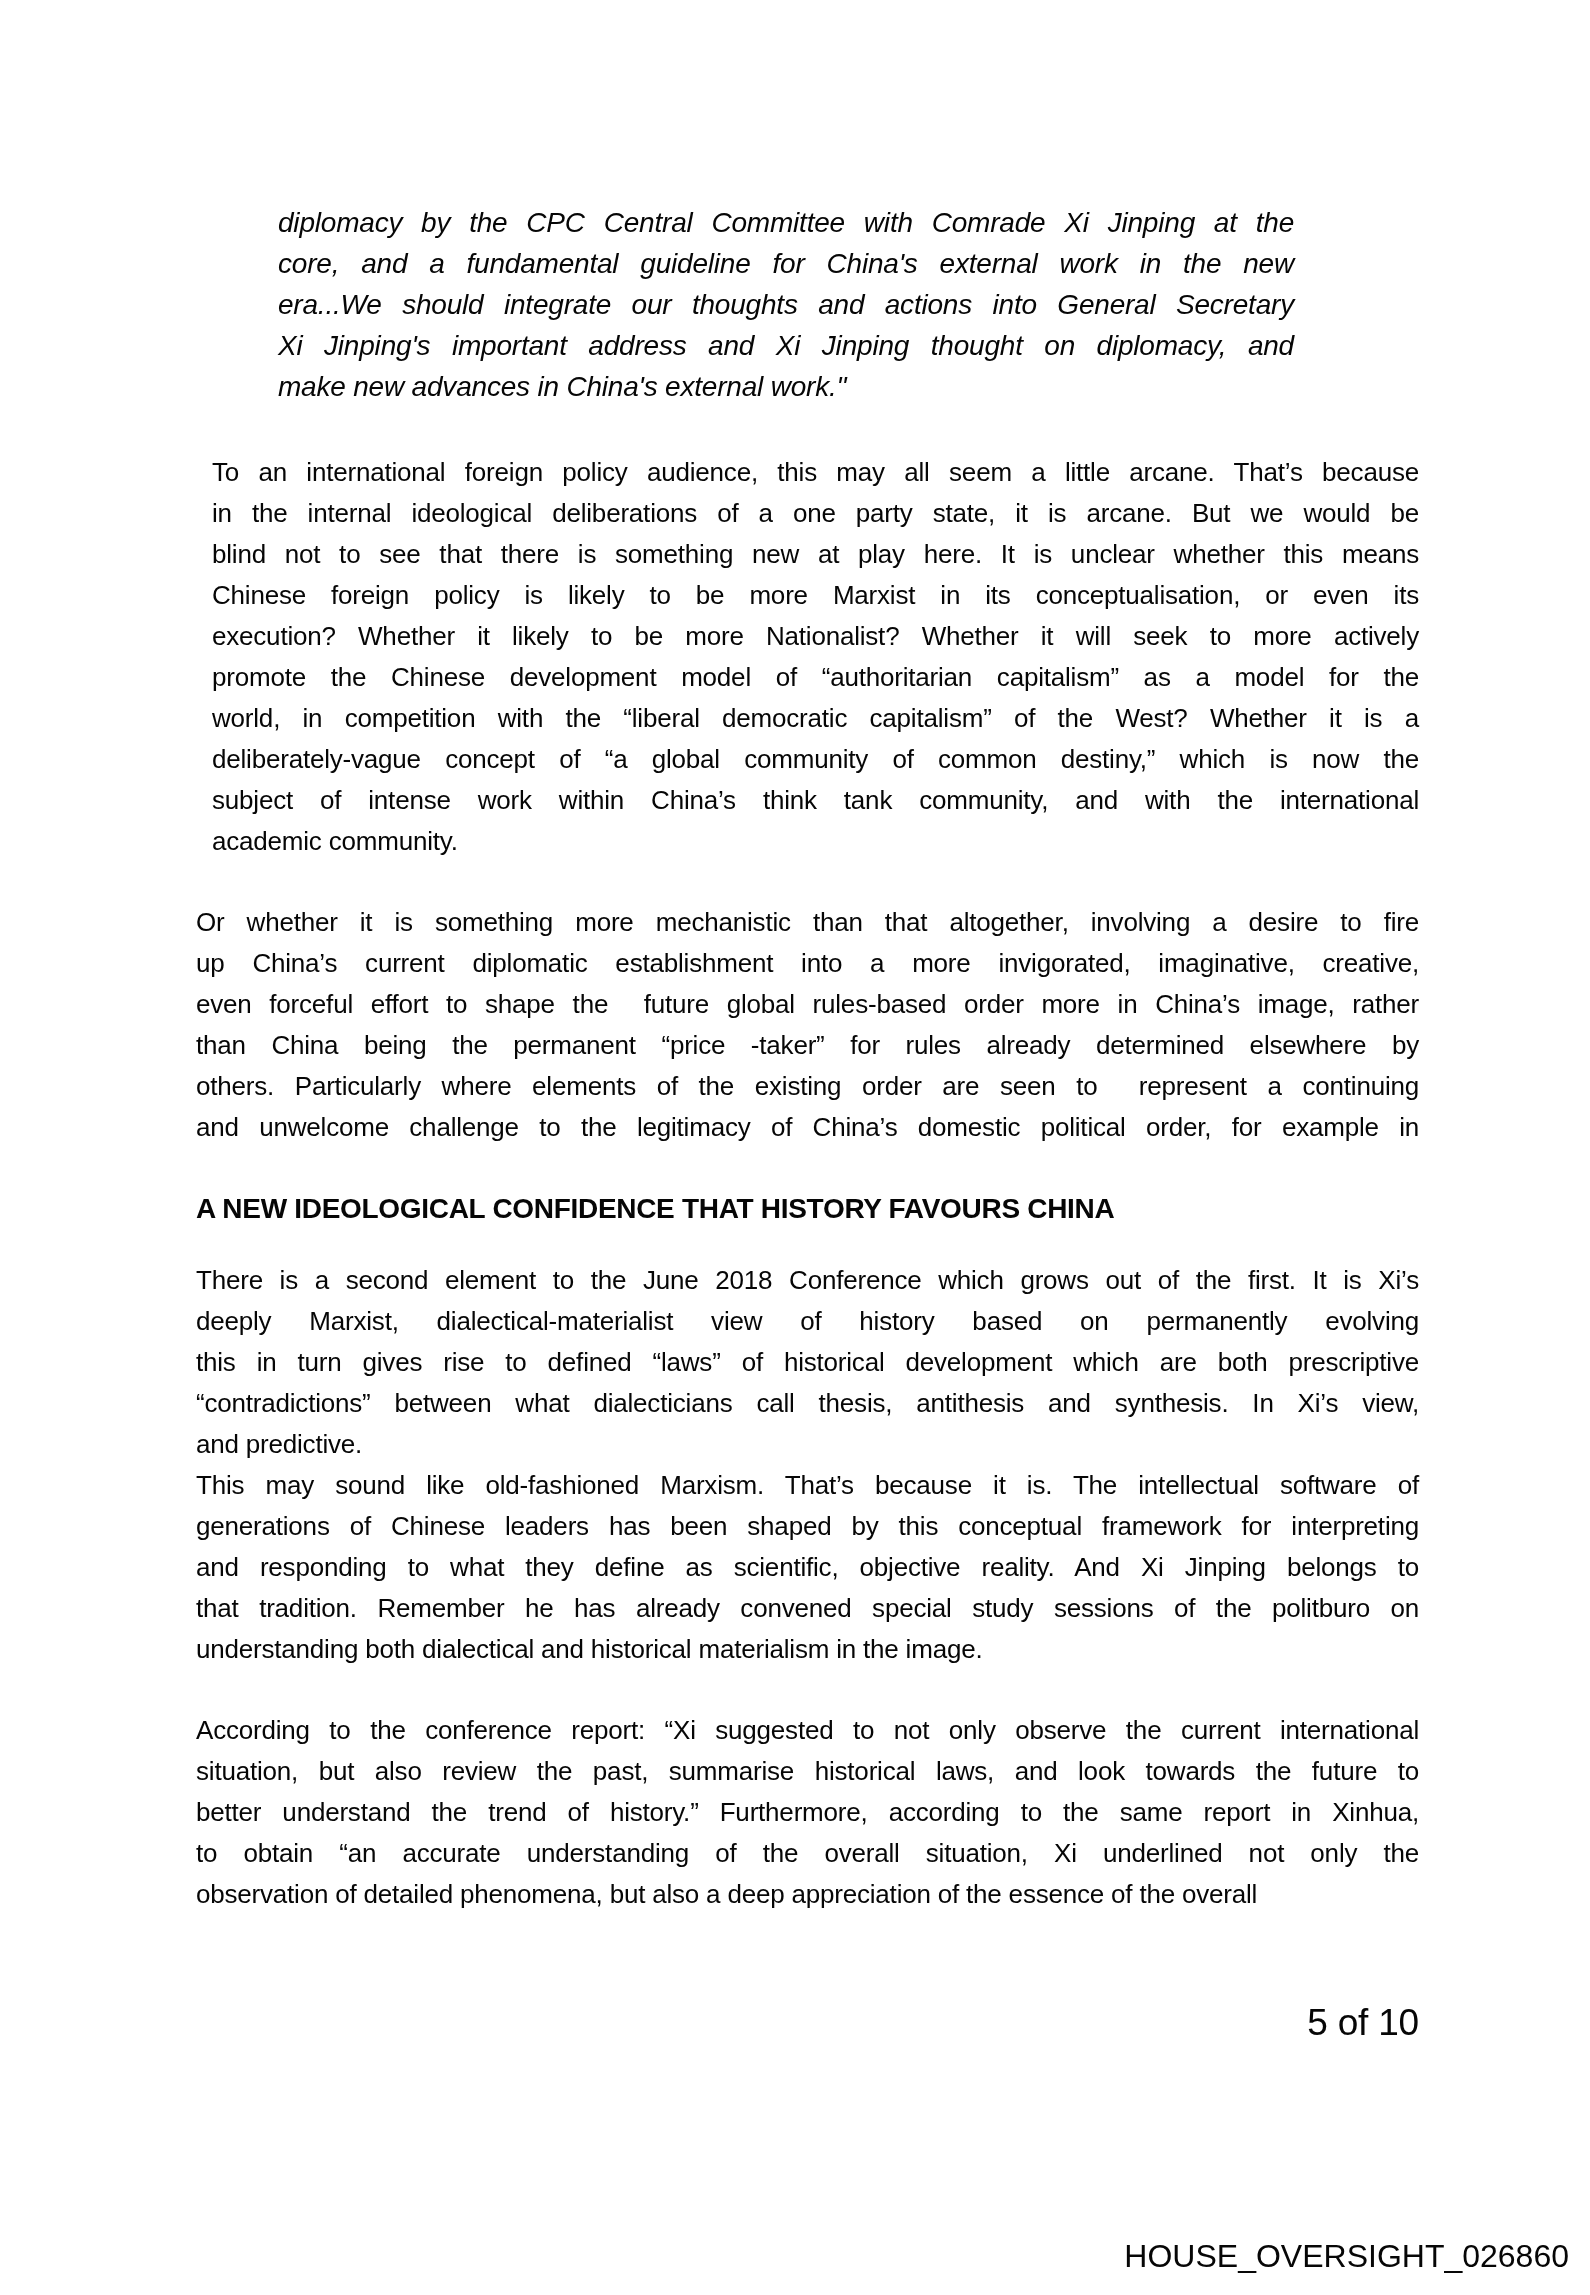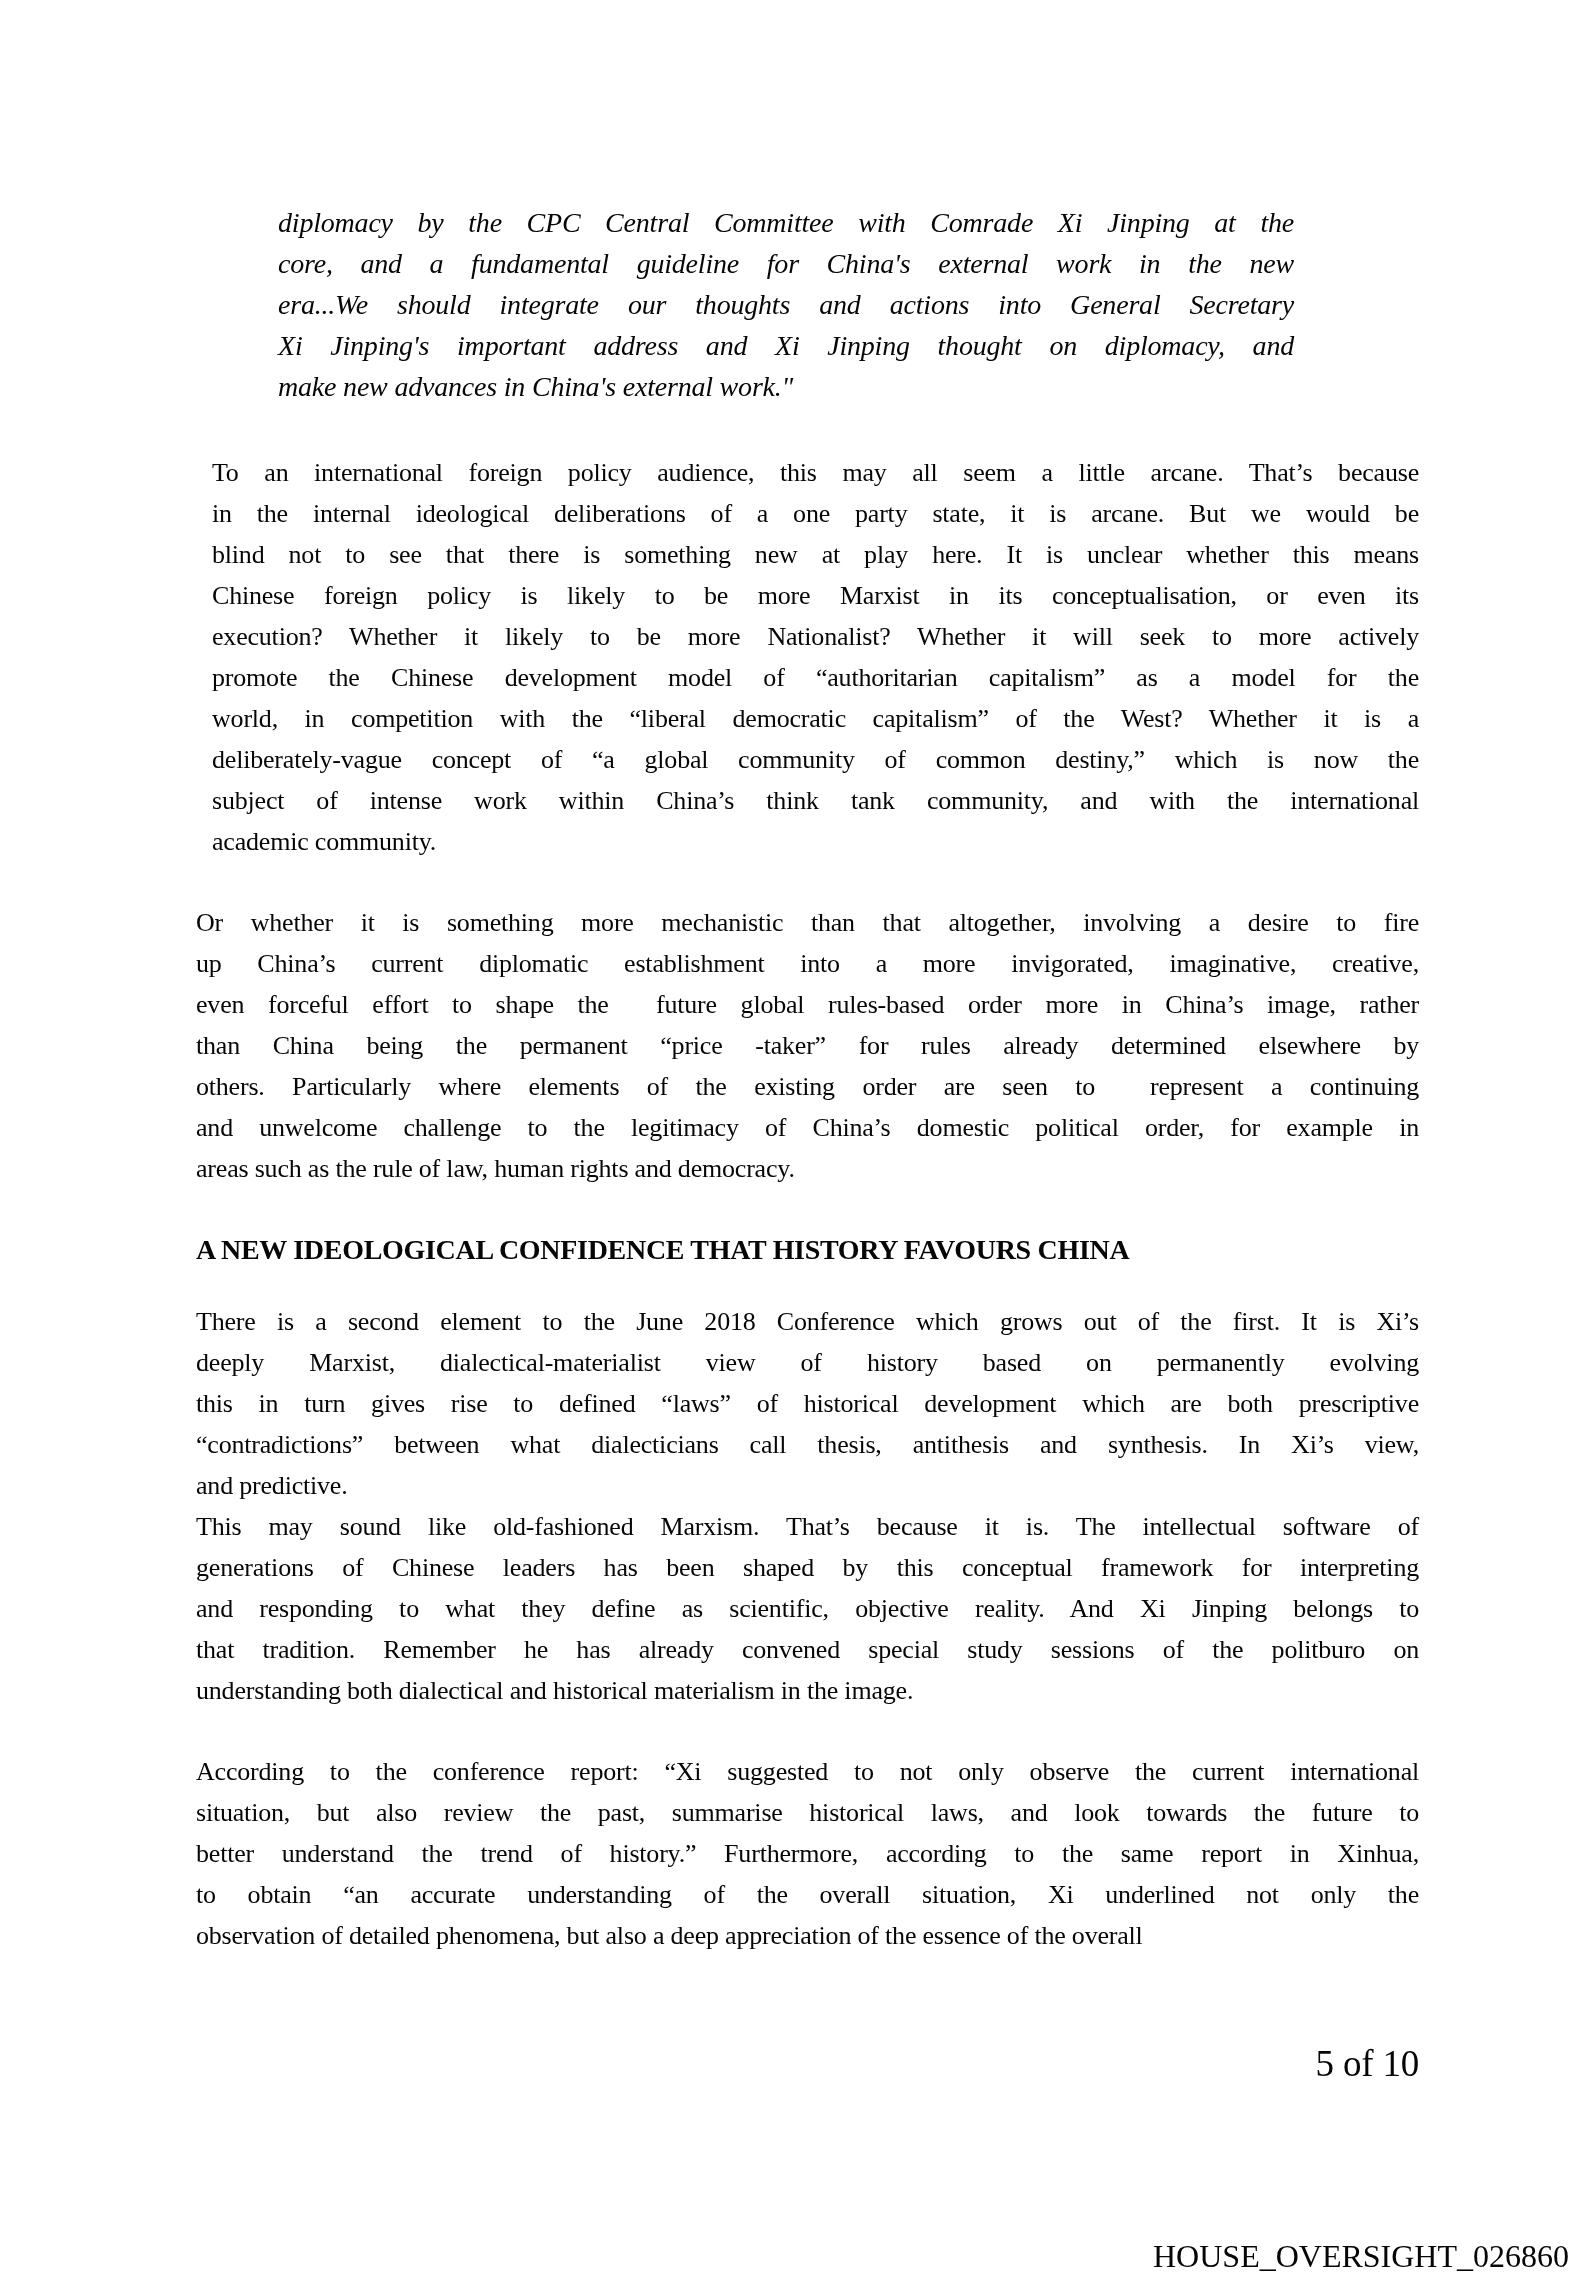--- a/index.html
+++ b/index.html
@@ -7,21 +7,21 @@
     padding: 0;
     background: #8a8a8a;
   }
   .page {
     position: relative;
     width: 1591px;
     height: 2295px;
     margin: 0 auto;
     background: #ffffff;
     overflow: hidden;
-    font-family: Liberation Serif, serif;
+    font-family: Liberation Sans, sans-serif;
     color: #060606;
     letter-spacing: -0.2px;
   }
   .content {
     position: absolute;
     top: 202px;
     left: 196px;
     width: 1223px;
   }
   .para {
@@ -97,21 +97,20 @@
         <div class="line last">academic community.</div>
       </div>
 
     <div class="para p2">
         <div class="line">Or whether it is something more mechanistic than that altogether, involving a desire to fire</div>
         <div class="line">up China’s current diplomatic establishment into a more invigorated, imaginative, creative,</div>
         <div class="line">even forceful effort to shape the  future global rules-based order more in China’s image, rather</div>
         <div class="line">than China being the permanent “price -taker” for rules already determined elsewhere by</div>
         <div class="line">others. Particularly where elements of the existing order are seen to  represent a continuing</div>
         <div class="line">and unwelcome challenge to the legitimacy of China’s domestic political order, for example in</div>
-        <div class="line last">areas such as the rule of law, human rights and democracy.</div>
       </div>
 
     <div class="section-heading">A NEW IDEOLOGICAL CONFIDENCE THAT HISTORY FAVOURS CHINA</div>
 
     <div class="para p3">
         <div class="line">There is a second element to the June 2018 Conference which grows out of the first. It is Xi’s</div>
         <div class="line">deeply Marxist, dialectical-materialist view of history based on permanently evolving</div>
         <div class="line">this in turn gives rise to defined “laws” of historical development which are both prescriptive</div>
         <div class="line">“contradictions” between what dialecticians call thesis, antithesis and synthesis. In Xi’s view,</div>
         <div class="line last">and predictive.</div>

